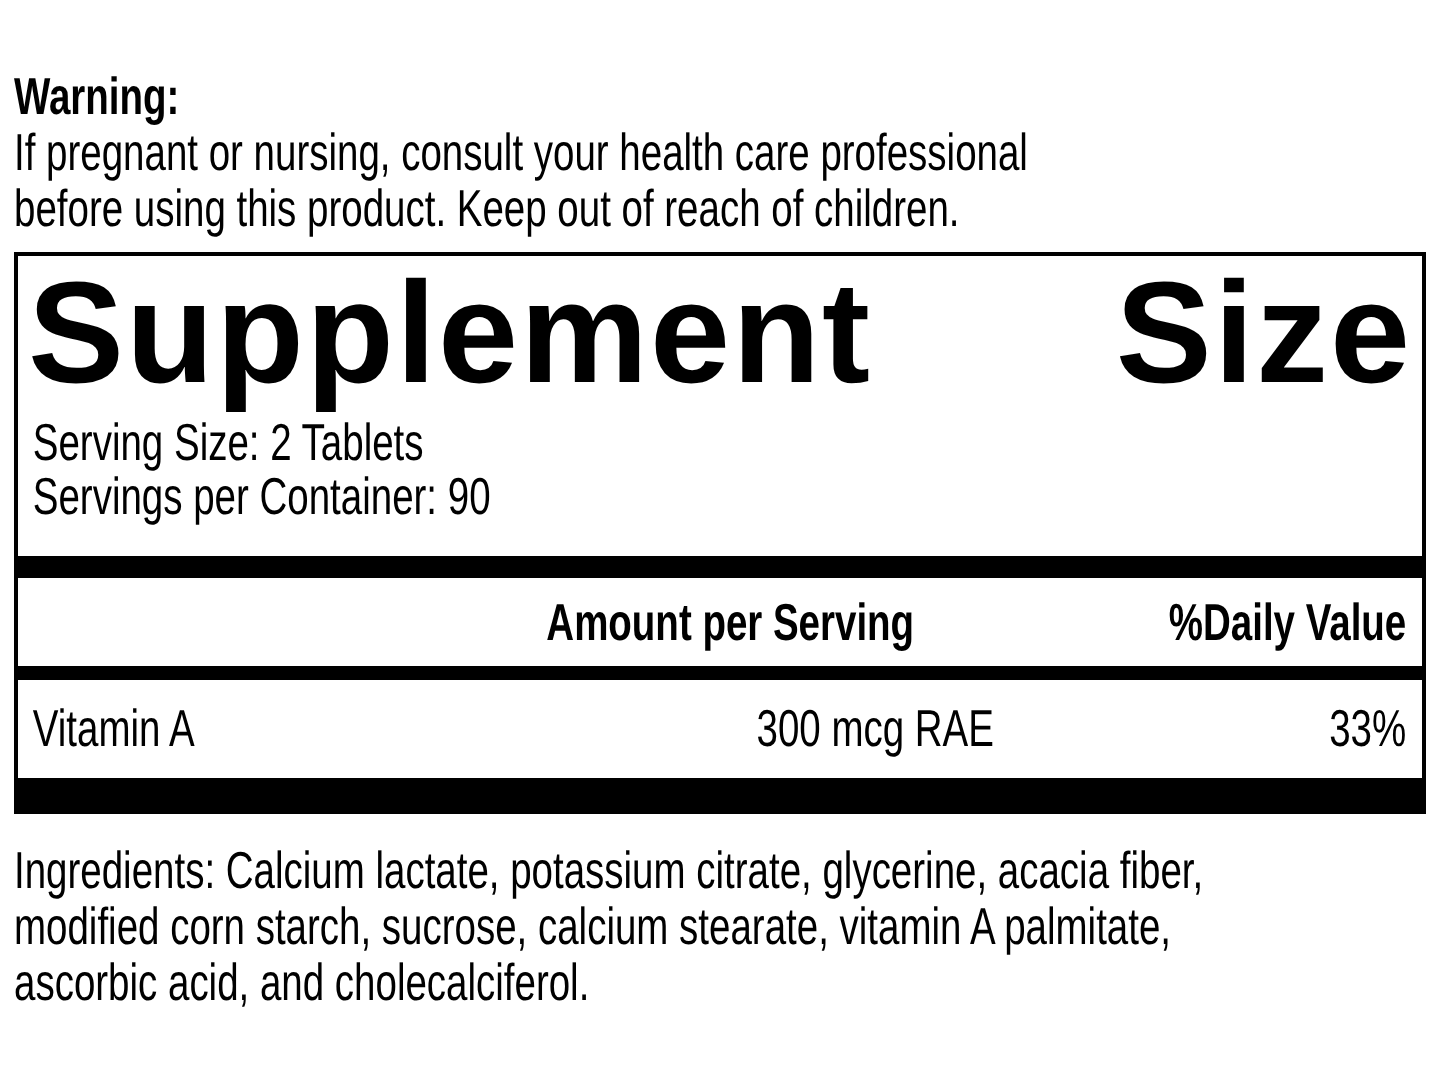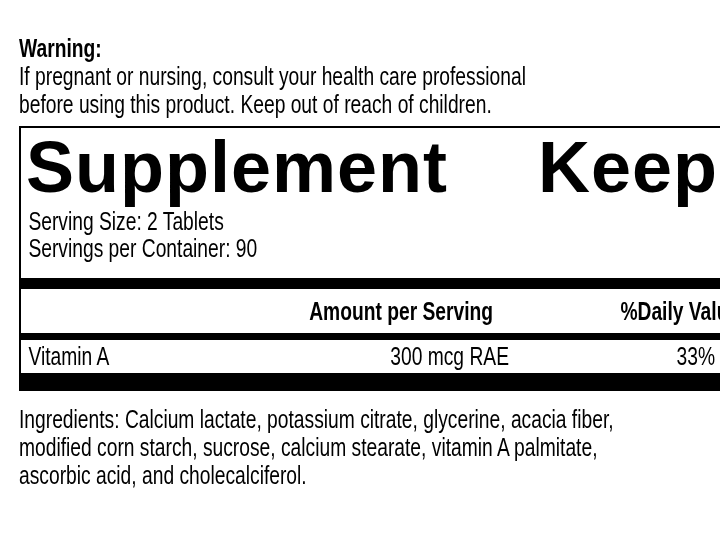--- a/index.html
+++ b/index.html
@@ -1,21 +1,21 @@
 <!DOCTYPE html>
 <html><head>
 <meta charset="utf-8">
 <style>
   html, body { margin: 0; padding: 0; background: #ffffff; }
   .page {
     position: relative;
     width: 720px;
     height: 546px;
     box-sizing: border-box;
-    padding: 6px 7px 0 19px;
+    padding: 6px 7px 0 7px;
     background: #ffffff;
     color: #000000;
     font-family: "Liberation Sans", sans-serif;
     overflow: hidden;
   }
   
   .cond {
     transform: scaleX(0.74);
     transform-origin: 0 0;
     display: block;
@@ -52,22 +52,22 @@
     font-size: 26px;
     line-height: 27px;
     padding-left: 10px;
     box-sizing: border-box;
   }
   .bar-thick  { height: 11px; background: #000000; margin-top: 16px; }
   .bar-mid    { height: 7px;  background: #000000; }
   .bar-bottom { height: 12px; background: #000000; }
   .sep-thin   { height: 2px;  background: #000000; }
 
-  .hdr-row  { height: 44px; margin-left: 24px; }
-  .data-row { height: 33px; }
+  .hdr-row  { height: 44px; }
+  .data-row { height: 49px; }
   .row-inner {
     width: 948px;
     height: 100%;
     box-sizing: border-box;
     padding: 0 10px;
     display: flex;
     align-items: center;
     transform: scaleX(0.74);
     transform-origin: 0 0;
     font-size: 26px;
@@ -94,21 +94,21 @@
   <div class="warning cond">
     <span class="w-label">Warning:</span>
     <span>If pregnant or nursing, consult your health care professional
 before using this product. Keep out of reach of children.</span>
   </div>
 
   <div class="sf-box">
 
     <div class="sf-title">
       <span>Supplement</span>
-      <span>Keep</span>
+      <span>Size</span>
     </div>
 
     <div class="sf-serving cond">
       <div>Serving Size: 2 Tablets</div>
       <div>Servings per Container: 90</div>
     </div>
 
     <div class="bar-thick"></div>
 
     <div class="hdr-row">

